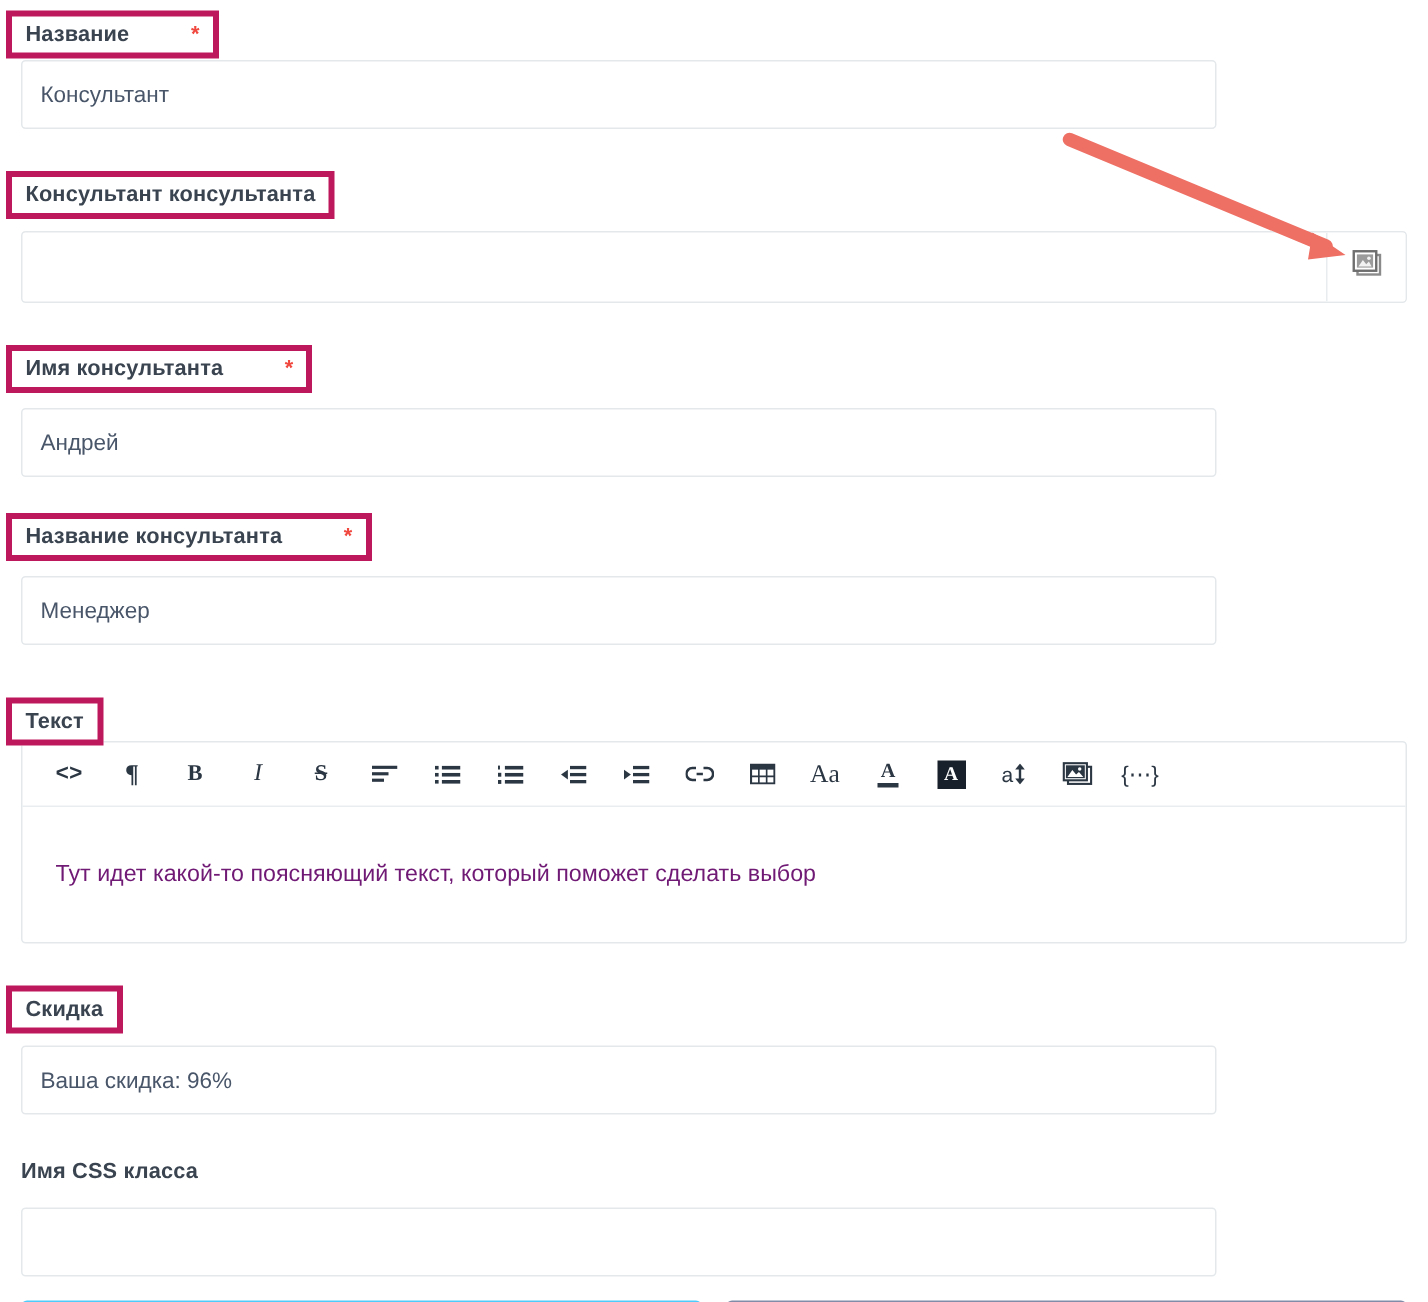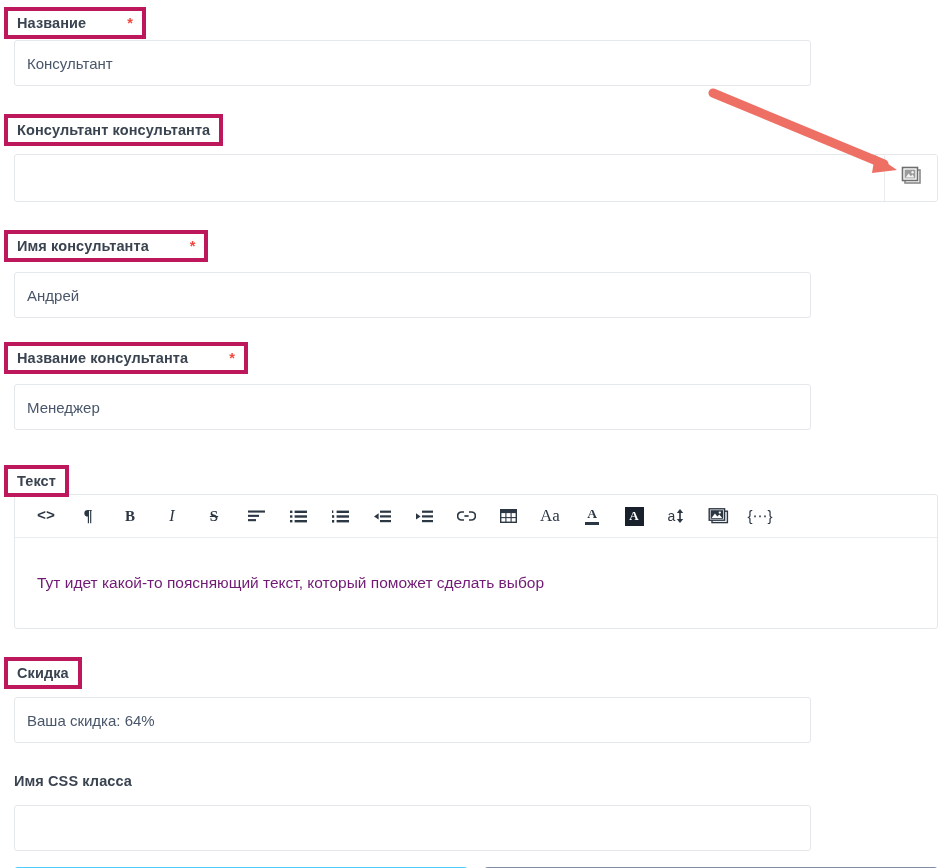--- a/index.html
+++ b/index.html
@@ -411,21 +411,21 @@
   <div class="sp-22"></div>
 
   <div class="field">
     <div class="label-row">
       <div class="hl" style="left:4px; top:6px;">
         <span class="label-text">Скидка</span>
       </div>
     </div>
     <div class="sp-14"></div>
     <div class="input">
-      <span>Ваша скидка: 64%</span>
+      <span>Ваша скидка: 96%</span>
     </div>
   </div>
 
   <div class="sp-22"></div>
 
   <div class="field">
     <div class="label-row">
       <span class="label-text">Имя CSS класса</span>
     </div>
     <div class="sp-8"></div>

